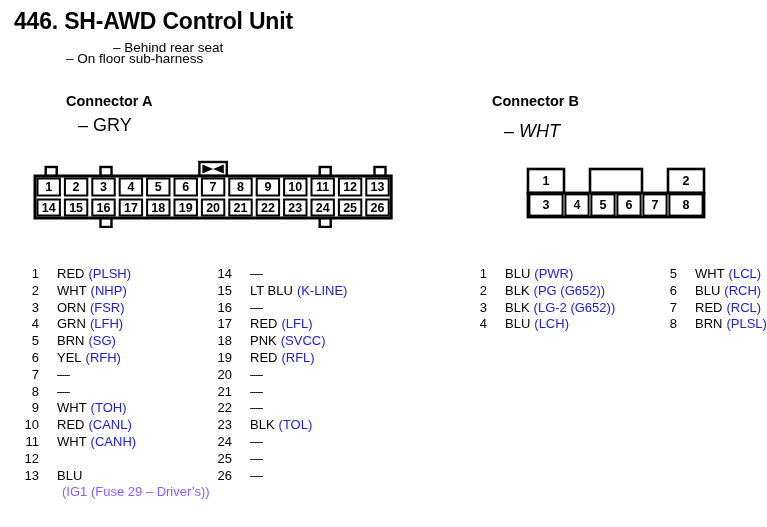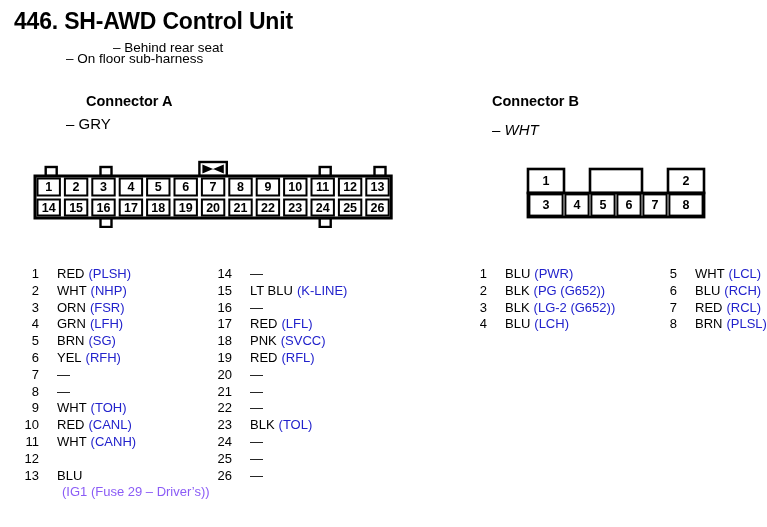--- a/index.html
+++ b/index.html
@@ -37,24 +37,25 @@
 
   
   .conn-heading {
     position: absolute;
     font-size: 14.5px;
     font-weight: bold;
     white-space: nowrap;
   }
   .conn-color {
     position: absolute;
-    font-size: 15px;
-    white-space: nowrap;
-  }
-  #connA-heading { left: 66px; top: 93px; margin-left: 20px; }
+    font-size: 18px;
+    white-space: nowrap;
+    margin-left: 12px;
+  }
+  #connA-heading { left: 66px; top: 93px; }
   #connA-color   { left: 66px; top: 115px; }
   #connB-heading { left: 492px; top: 93px; }
   #connB-color   { left: 492px; top: 121px; font-style: italic; }
 
   
   #connA-drawing {
     position: absolute;
     left: 33px;
     top: 160px;
   }

